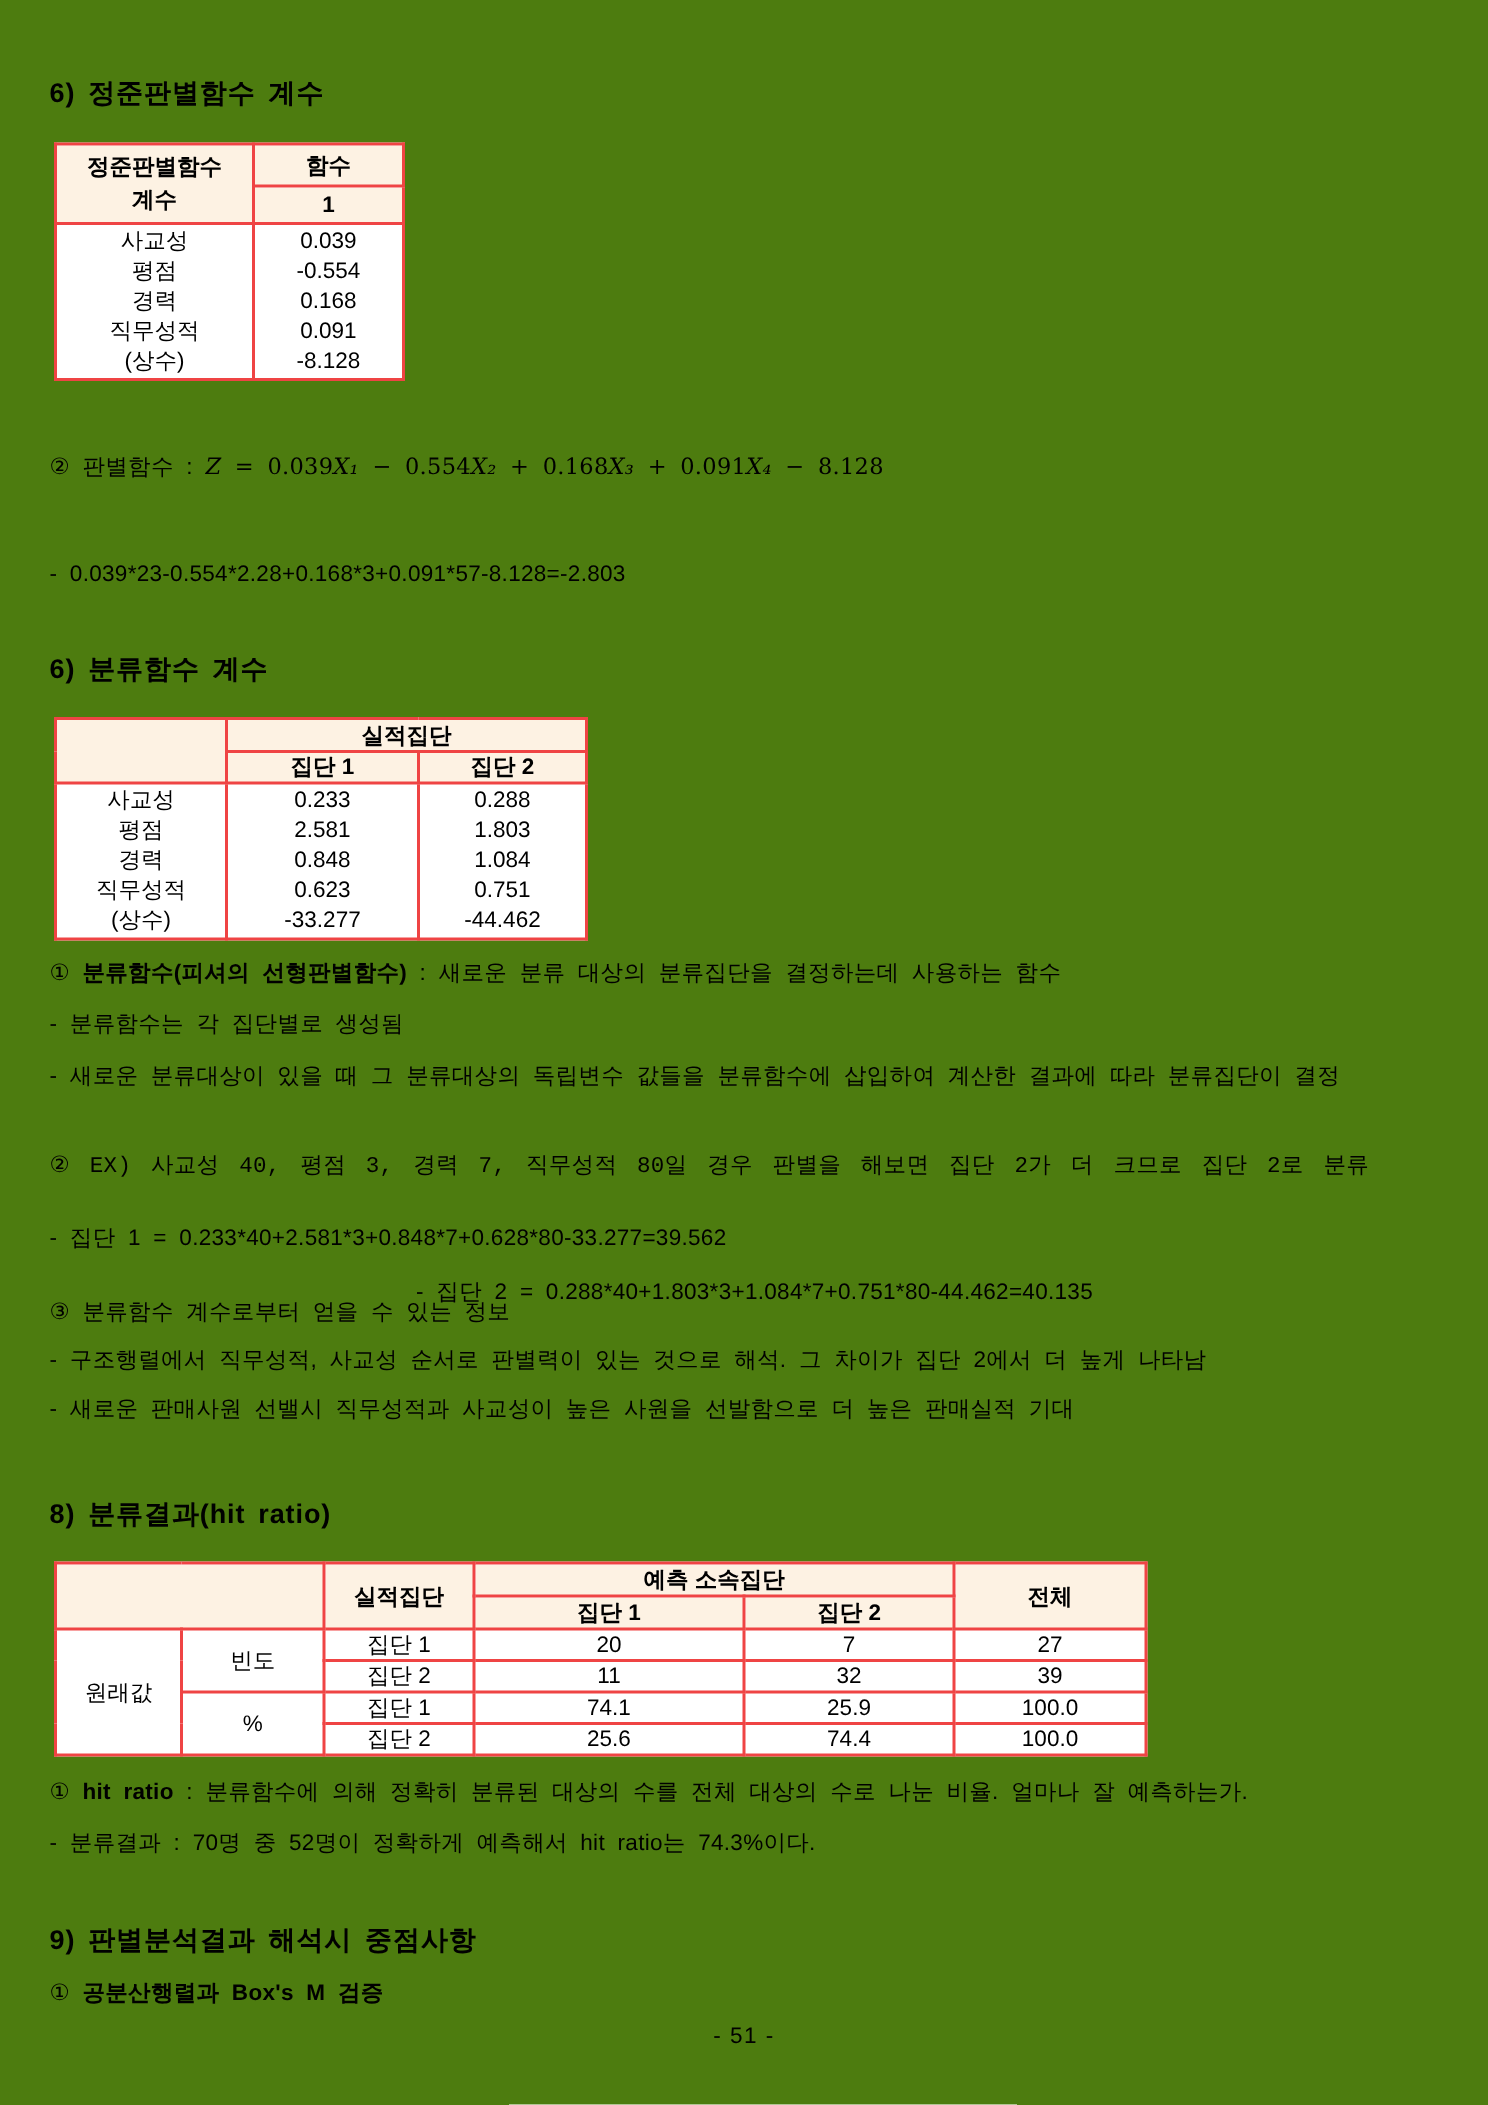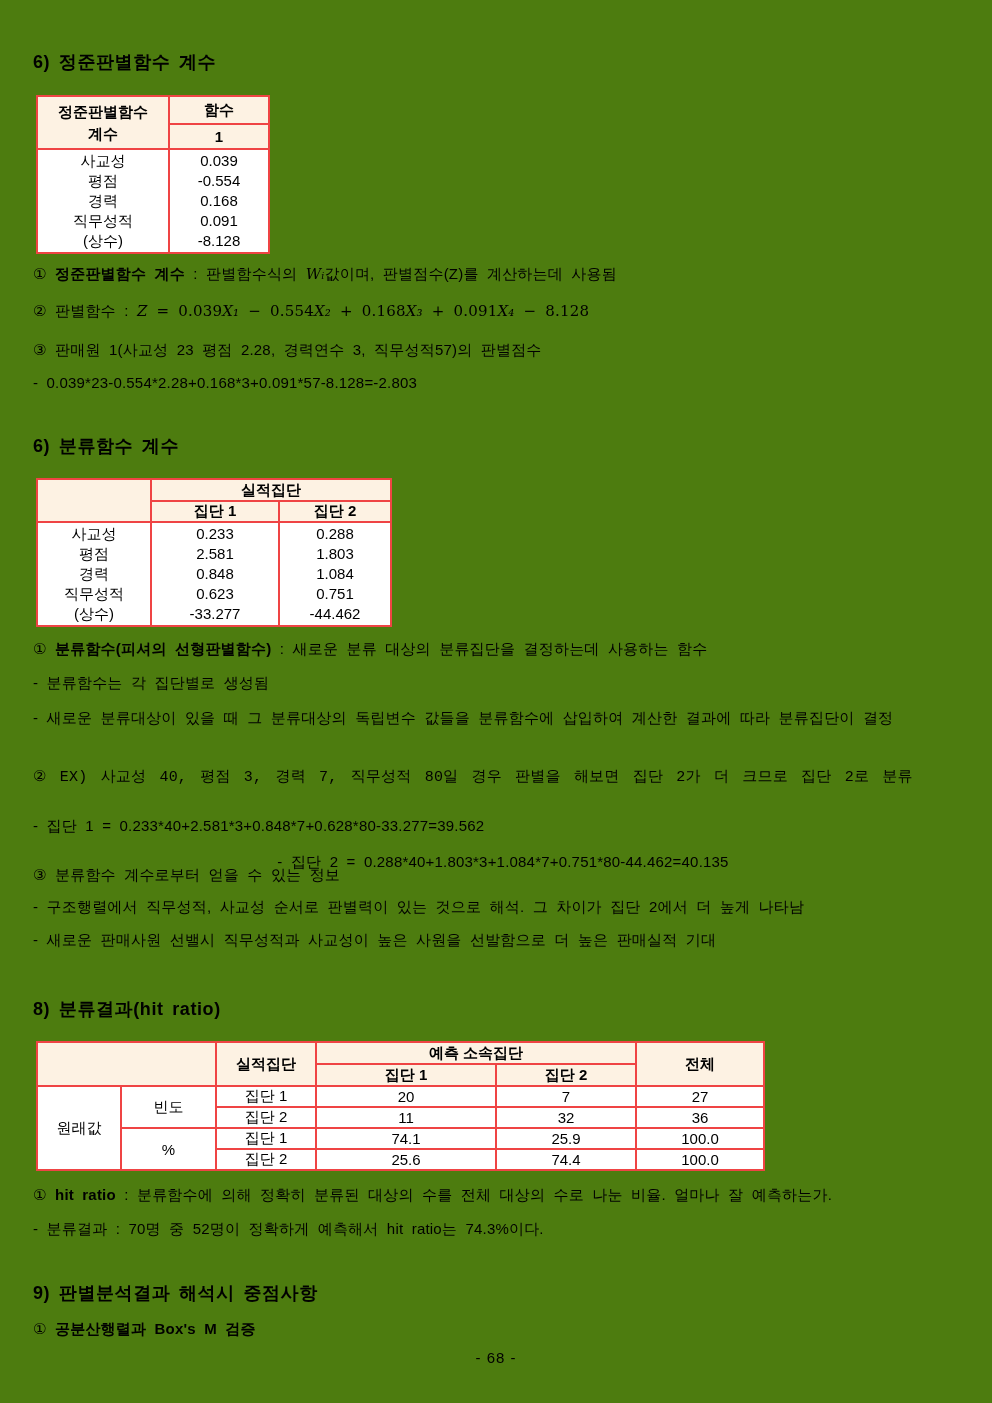--- a/index.html
+++ b/index.html
@@ -66,23 +66,21 @@
           <div class="ln">0.039</div>
           <div class="ln">-0.554</div>
           <div class="ln">0.168</div>
           <div class="ln">0.091</div>
           <div class="ln">-8.128</div>
         </td>
       </tr>
     </tbody>
   </table>
 
-  <div class="abs para" style="top:262px; left:33px; width:940px;"><span class="seg-n">① </span><span class="seg-b">정준판별함수 계수</span><span class="seg-n"> : 판별함수식의 </span><span class="seg-mi">Wᵢ</span><span class="seg-n">값이며, 판별점수(Z)를 계산하는데 사용됨</span></div>
   <div class="abs para" style="top:299px; left:33px; width:940px;"><span class="seg-n">② 판별함수 : </span><span class="seg-mi">Z</span><span class="seg-mr"> = 0.039</span><span class="seg-mi">X₁</span><span class="seg-mr"> − 0.554</span><span class="seg-mi">X₂</span><span class="seg-mr"> + 0.168</span><span class="seg-mi">X₃</span><span class="seg-mr"> + 0.091</span><span class="seg-mi">X₄</span><span class="seg-mr"> − 8.128</span></div>
-  <div class="abs para" style="top:338px; left:33px; width:940px;"><span class="seg-n">③ 판매원 1(사교성 23 평점 2.28, 경력연수 3, 직무성적57)의 판별점수</span></div>
   <div class="abs para" style="top:371px; left:33px; width:940px;"><span class="seg-n">- 0.039*23-0.554*2.28+0.168*3+0.091*57-8.128=-2.803</span></div>
 
   <div class="abs title" style="top:434px; left:33px;">6) 분류함수 계수</div>
 
   <table class="t t2 abs" style="top:478px; left:36px; width:354px;">
     <colgroup>
         <col style="width:114px">
         <col style="width:128px">
         <col style="width:112px">
       </colgroup>
@@ -162,21 +160,21 @@
         <td rowspan="2">빈도</td>
         <td>집단 1</td>
         <td>20</td>
         <td>7</td>
         <td>27</td>
       </tr>
       <tr>
         <td>집단 2</td>
         <td>11</td>
         <td>32</td>
-        <td>36</td>
+        <td>39</td>
       </tr>
       <tr>
         <td rowspan="2">%</td>
         <td>집단 1</td>
         <td>74.1</td>
         <td>25.9</td>
         <td>100.0</td>
       </tr>
       <tr>
         <td>집단 2</td>
@@ -186,15 +184,15 @@
       </tr>
     </tbody>
   </table>
 
   <div class="abs para" style="top:1183px; left:33px; width:940px;"><span class="seg-n">① </span><span class="seg-b">hit ratio</span><span class="seg-n"> : 분류함수에 의해 정확히 분류된 대상의 수를 전체 대상의 수로 나눈 비율. 얼마나 잘 예측하는가.</span></div>
   <div class="abs para" style="top:1217px; left:33px; width:940px;"><span class="seg-n">- 분류결과 : 70명 중 52명이 정확하게 예측해서 hit ratio는 74.3%이다.</span></div>
 
   <div class="abs title" style="top:1281px; left:33px;">9) 판별분석결과 해석시 중점사항</div>
   <div class="abs para" style="top:1317px; left:33px; width:940px;"><span class="seg-n">① </span><span class="seg-b">공분산행렬과 Box's M 검증</span></div>
 
-  <div class="abs footer" style="top:1349px; left:0; width:992px;">- 68 -</div>
+  <div class="abs footer" style="top:1349px; left:0; width:992px;">- 51 -</div>
 
 </div>
 
 </body></html>

